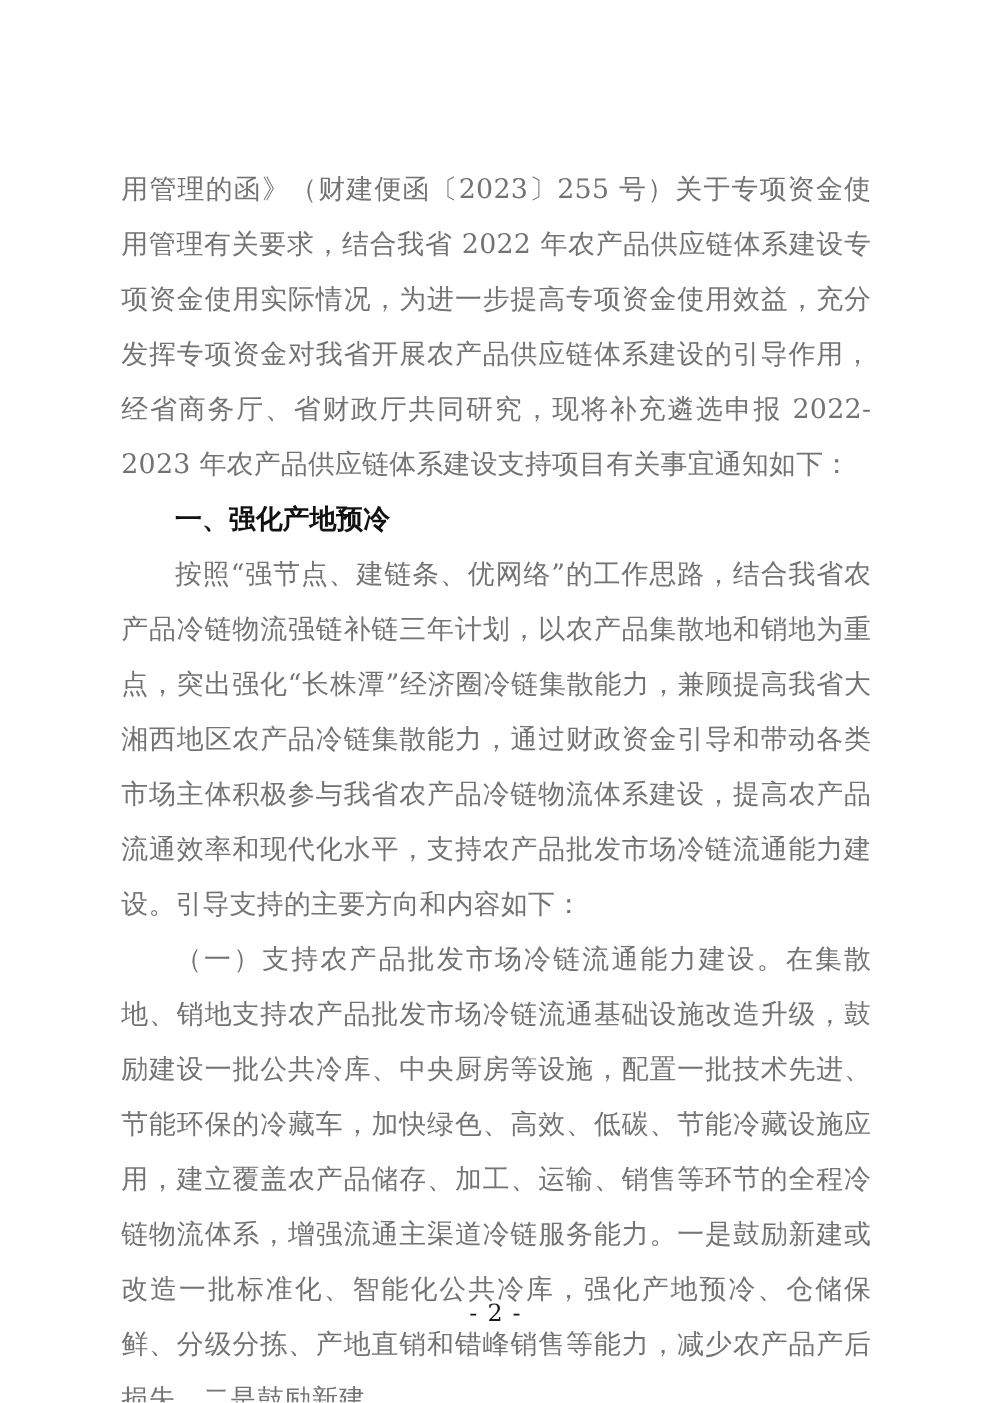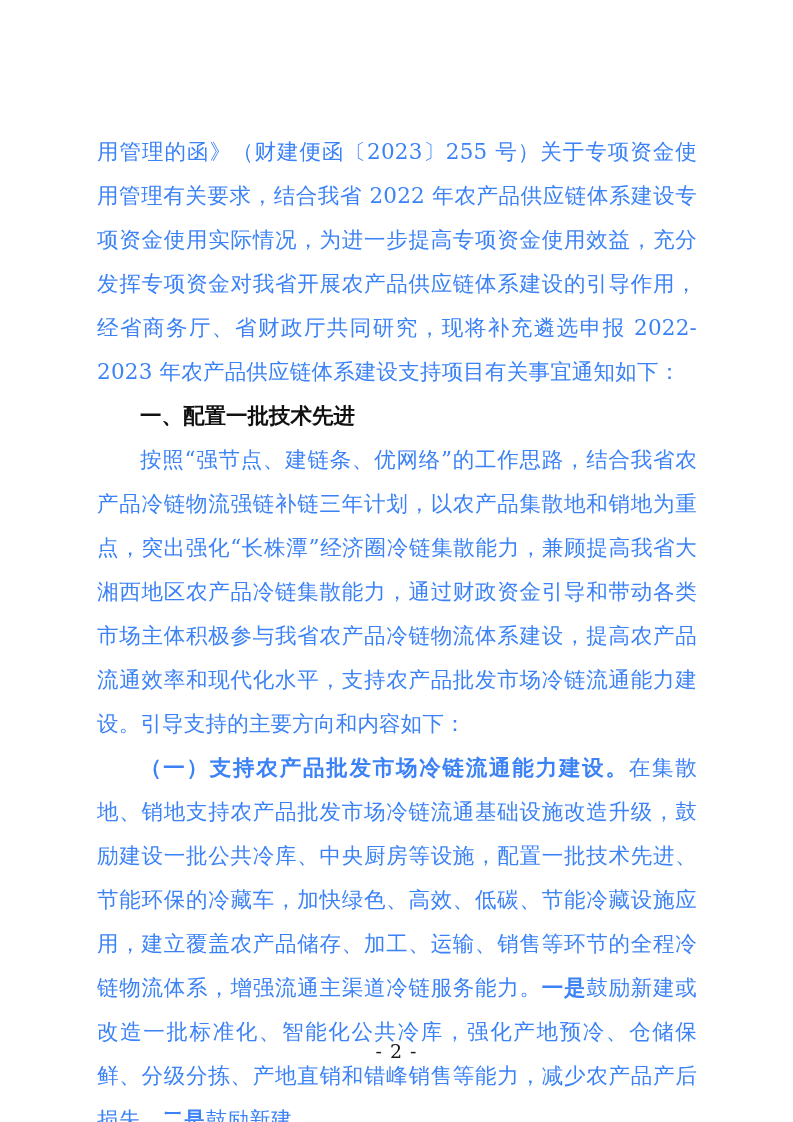--- a/index.html
+++ b/index.html
@@ -26,35 +26,35 @@
     top: 130px;
     width: 600px;
   }
   .para {
     font-size: 21.5px;
     line-height: 44px;
     text-align: justify;
     text-justify: inter-ideograph;
     letter-spacing: 0.2px;
     margin: 0;
-    color: #3b82f6;
+    color: #737373;
   }
   .indent {
     text-indent: 43px;
   }
   .heading {
     font-size: 21.5px;
     line-height: 44px;
     font-weight: bold;
     text-indent: 43px;
     margin: 0;
     color: #111111;
   }
   .bold {
-    font-weight: bold;
+    font-weight: normal;
   }
   .footer {
     position: absolute;
     left: 0;
     right: 0;
     top: 1040px;
     text-align: center;
     font-size: 19px;
     color: #1a1a1a;
     letter-spacing: 1px;
@@ -62,21 +62,21 @@
 </style>
 </head>
 <body>
 
 <div class="page">
 
   <div class="content">
 
     <p class="para">用管理的函》（财建便函〔2023〕255 号）关于专项资金使用管理有关要求，结合我省 2022 年农产品供应链体系建设专项资金使用实际情况，为进一步提高专项资金使用效益，充分发挥专项资金对我省开展农产品供应链体系建设的引导作用，经省商务厅、省财政厅共同研究，现将补充遴选申报 2022-2023 年农产品供应链体系建设支持项目有关事宜通知如下：</p>
 
-    <p class="heading">一、配置一批技术先进</p>
+    <p class="heading">一、强化产地预冷</p>
 
     <p class="para indent">按照“强节点、建链条、优网络”的工作思路，结合我省农产品冷链物流强链补链三年计划，以农产品集散地和销地为重点，突出强化“长株潭”经济圈冷链集散能力，兼顾提高我省大湘西地区农产品冷链集散能力，通过财政资金引导和带动各类市场主体积极参与我省农产品冷链物流体系建设，提高农产品流通效率和现代化水平，支持农产品批发市场冷链流通能力建设。引导支持的主要方向和内容如下：</p>
 
     <p class="para indent"><span class="bold">（一）支持农产品批发市场冷链流通能力建设。</span><span>在集散地、销地支持农产品批发市场冷链流通基础设施改造升级，鼓励建设一批公共冷库、中央厨房等设施，配置一批技术先进、节能环保的冷藏车，加快绿色、高效、低碳、节能冷藏设施应用，建立覆盖农产品储存、加工、运输、销售等环节的全程冷链物流体系，增强流通主渠道冷链服务能力。</span><span class="bold">一是</span><span>鼓励新建或改造一批标准化、智能化公共冷库，强化产地预冷、仓储保鲜、分级分拣、产地直销和错峰销售等能力，减少农产品产后损失。</span><span class="bold">二是</span><span>鼓励新建</span></p>
 
   </div>
 
   <div class="footer">- 2 -</div>
 
 </div>

